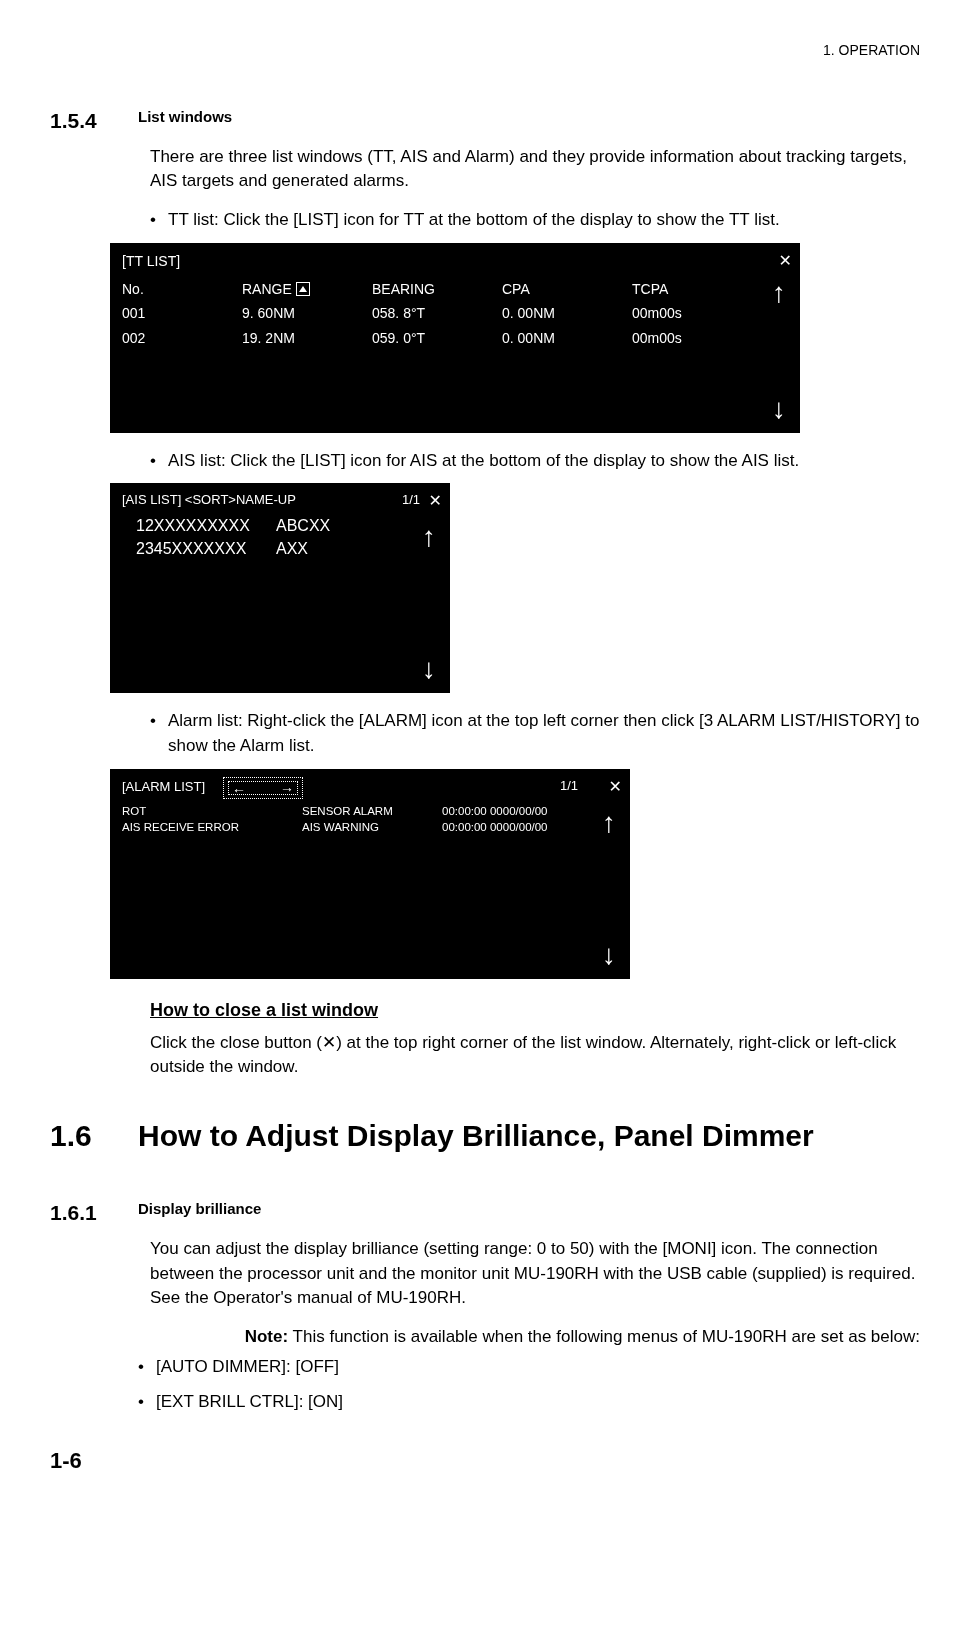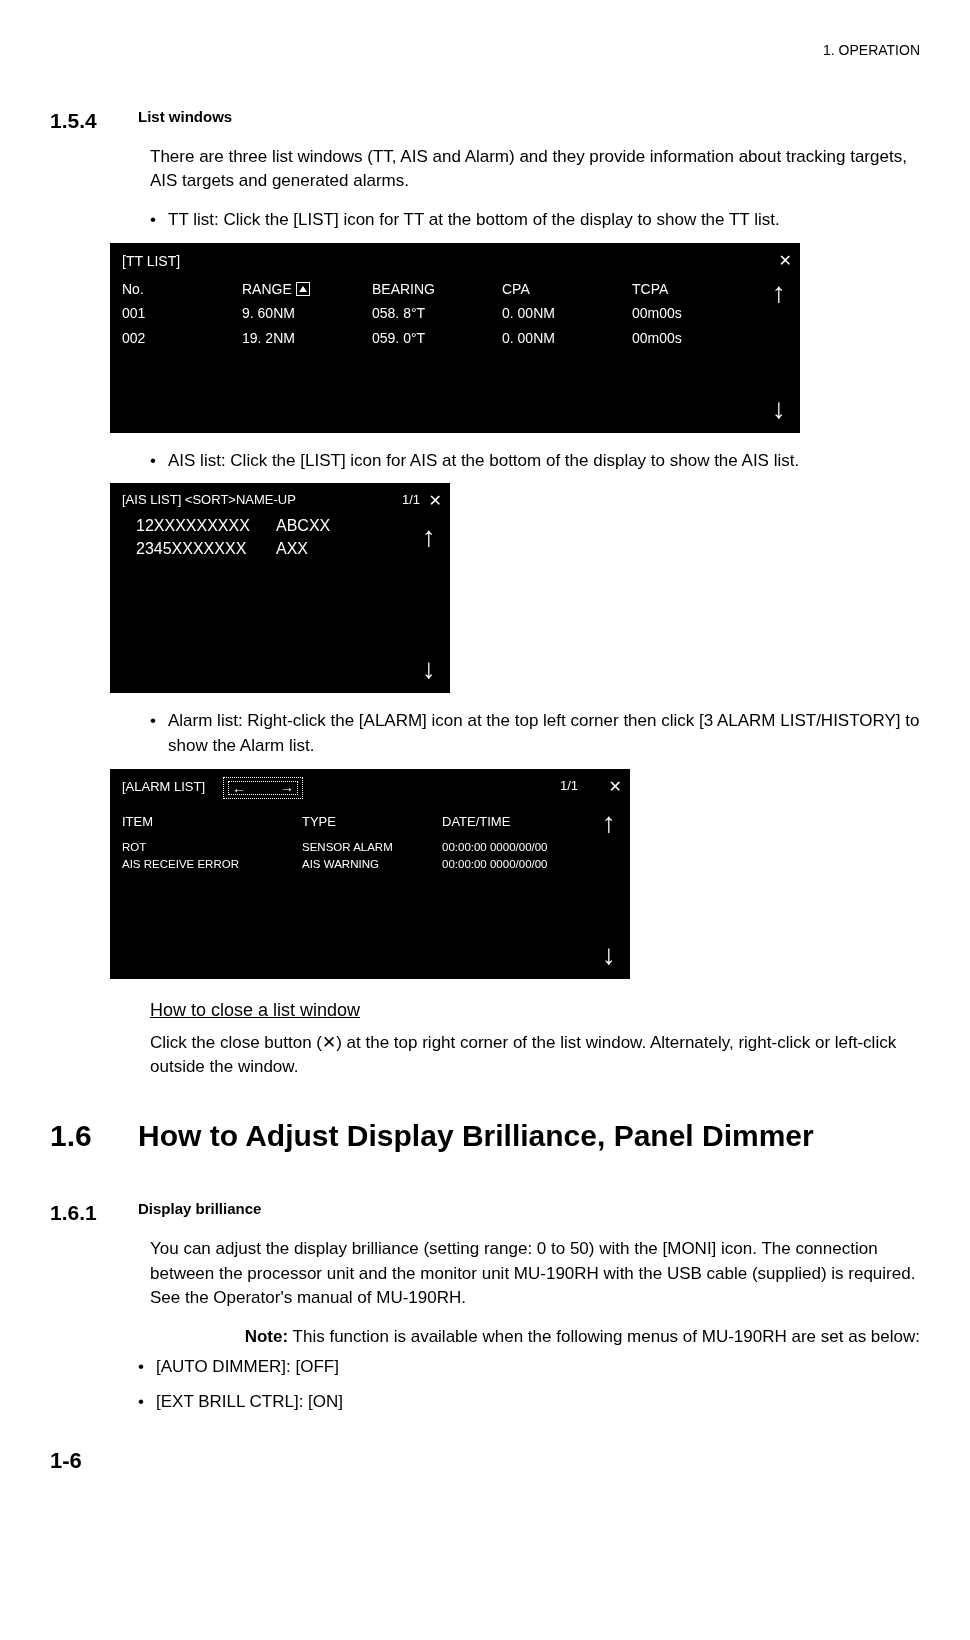--- a/index.html
+++ b/index.html
@@ -61,21 +61,21 @@
   .sub-bullets {
     margin-left: 88px;
     margin-top: 4px;
   }
   .page-num {
     font-size: 22px;
     font-weight: bold;
     margin-top: 30px;
   }
   .underline-title {
-    font-weight: normal;
+    font-weight: bold;
     text-decoration: underline;
     font-size: 18px;
     margin: 18px 0 8px 0;
   }
 
   
   .panel {
     background: #000;
     color: #fff;
     position: relative;
@@ -305,25 +305,20 @@
 <div class="panel alarm-panel body-indent">
   <div class="close-x">✕</div>
   <div class="alarm-title-row">
     <span>[ALARM LIST]</span>
     <span class="dotted-box">
       <span class="dotted-arrow-r">→</span>
       <span class="dotted-arrow-l">←</span>
     </span>
     <span class="alarm-page">1/1</span>
   </div>
-  <div class="alarm-head">
-    <div class="m1">ITEM</div>
-    <div class="m2">TYPE</div>
-    <div class="m3">DATE/TIME</div>
-  </div>
   <div class="alarm-row">
     <div class="m1">ROT</div>
     <div class="m2">SENSOR ALARM</div>
     <div class="m3">00:00:00  0000/00/00</div>
   </div>
   <div class="alarm-row">
     <div class="m1">AIS RECEIVE ERROR</div>
     <div class="m2">AIS WARNING</div>
     <div class="m3">00:00:00  0000/00/00</div>
   </div>

